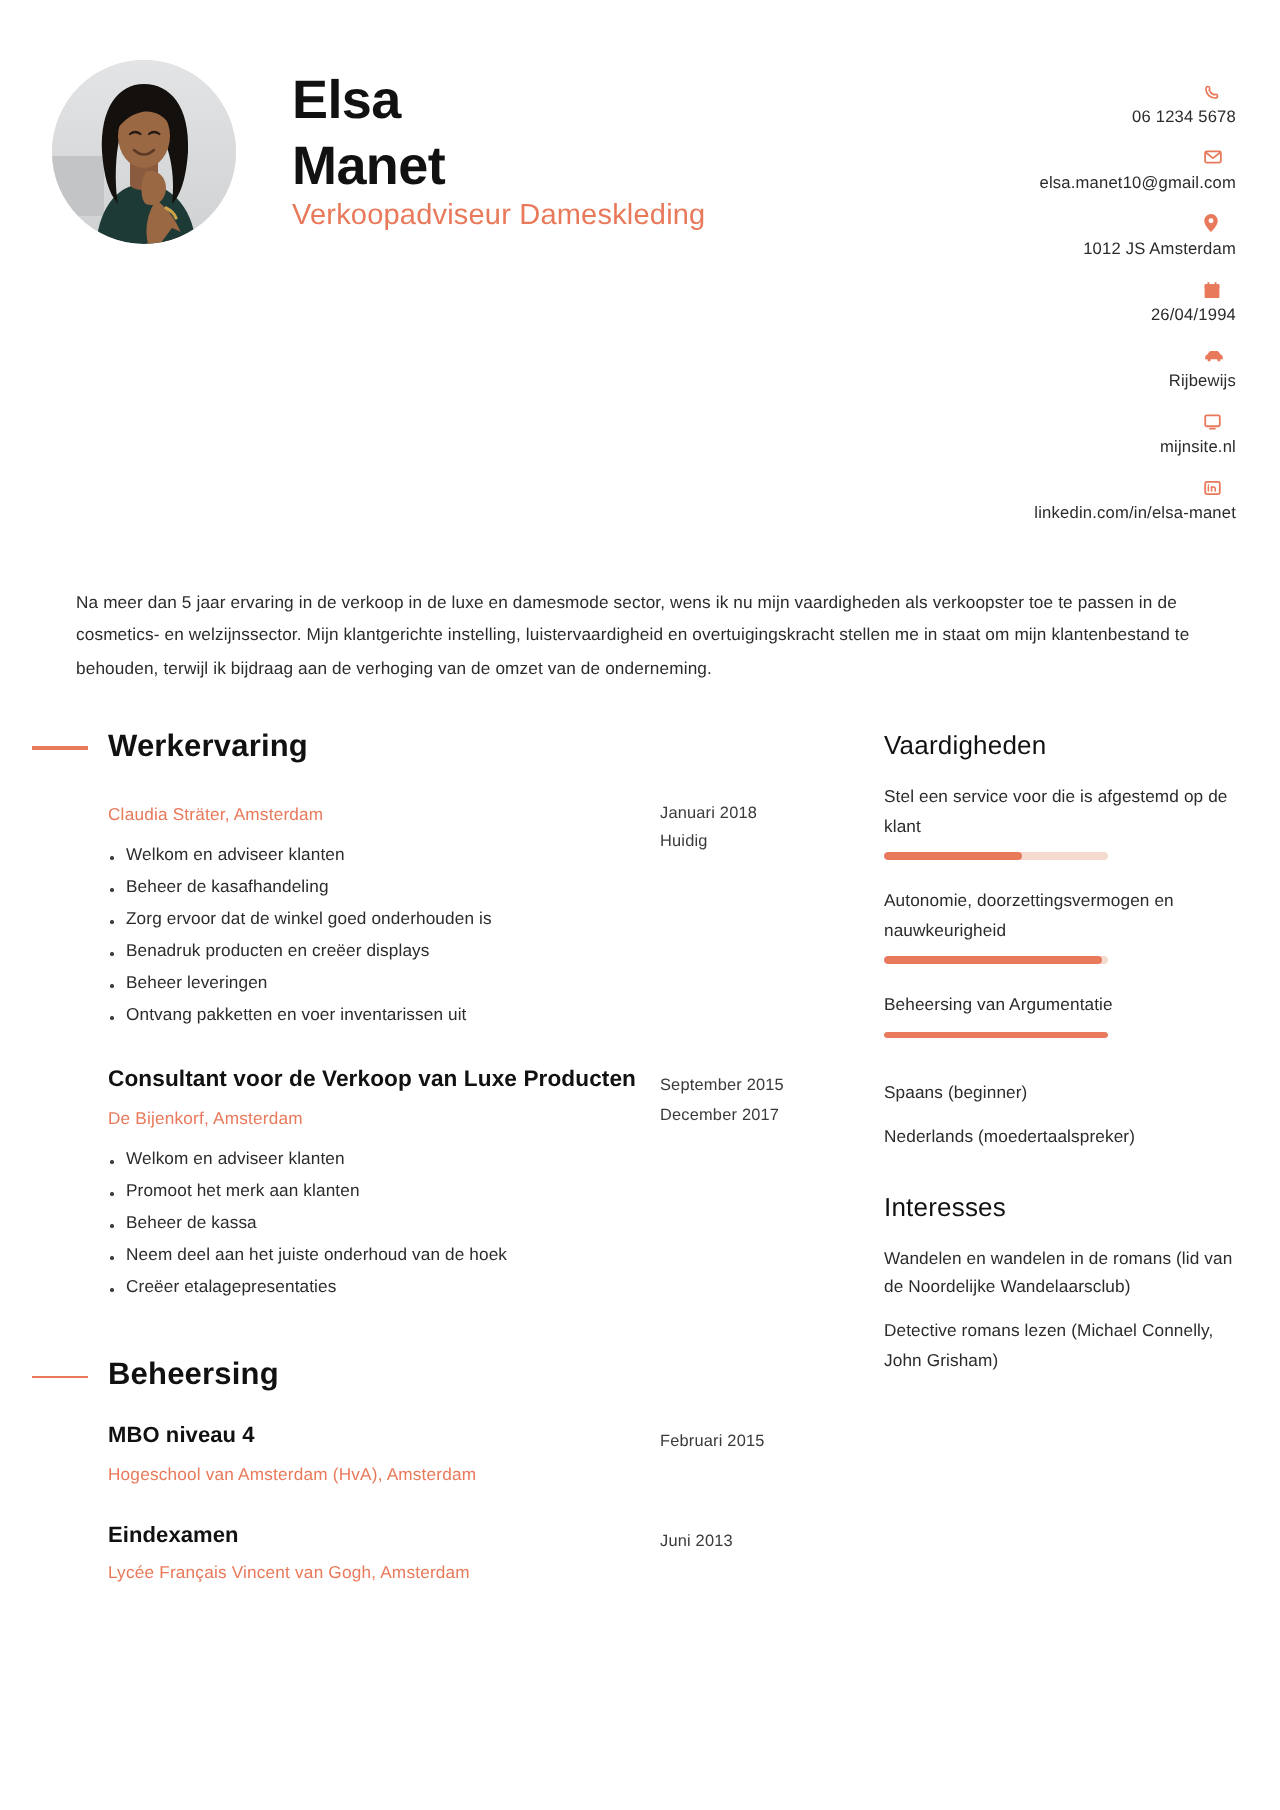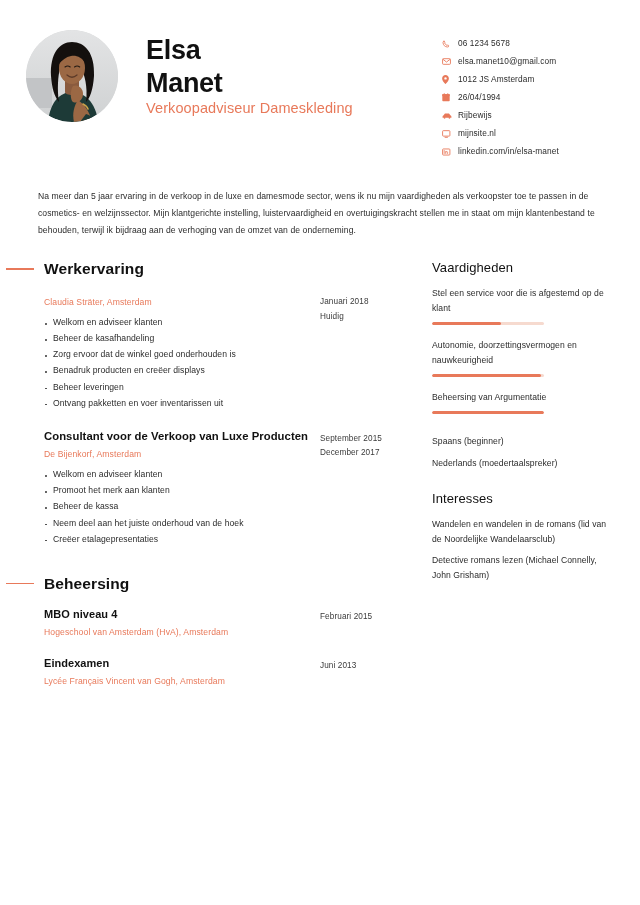--- a/index.html
+++ b/index.html
@@ -69,20 +69,21 @@
     padding-top: 10px;
   }
   .contact-row {
     display: flex;
     align-items: flex-end;
     margin-bottom: 7px;
     font-size: 8.3px;
     color: #2b2b2b;
     letter-spacing: 0.1px;
     line-height: 1.2;
+    flex-direction: column;
   }
   .contact-icon {
     flex: 0 0 16px;
     width: 16px;
     height: 11px;
     display: flex;
     align-items: center;
     justify-content: flex-start;
     color: #E8795A;
   }
@@ -95,21 +96,21 @@
     font-size: 8.6px;
     line-height: 1.95;
     color: #2b2b2b;
     letter-spacing: 0.07px;
     box-sizing: border-box;
   }
 
   
   .body {
     display: flex;
-    padding: 22px 22px 0 6px;
+    padding: 22px 22px 0 16px;
     box-sizing: border-box;
   }
   .col-left {
     flex: 0 0 414px;
     width: 414px;
     padding-left: 0;
     box-sizing: border-box;
   }
   .col-right {
     flex: 1 1 auto;

